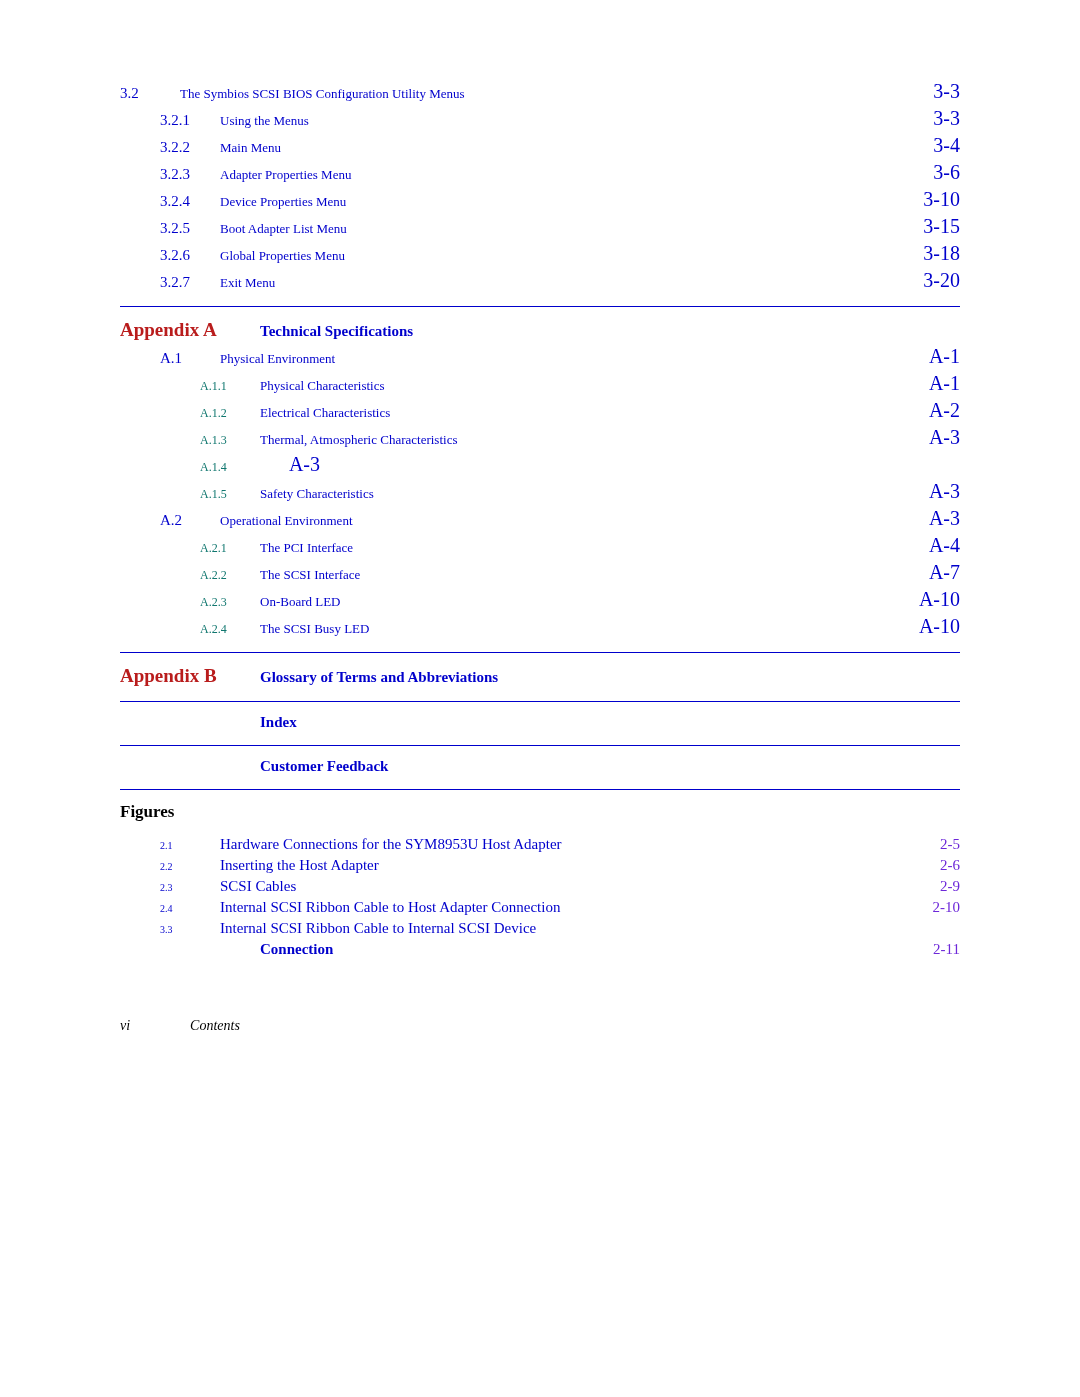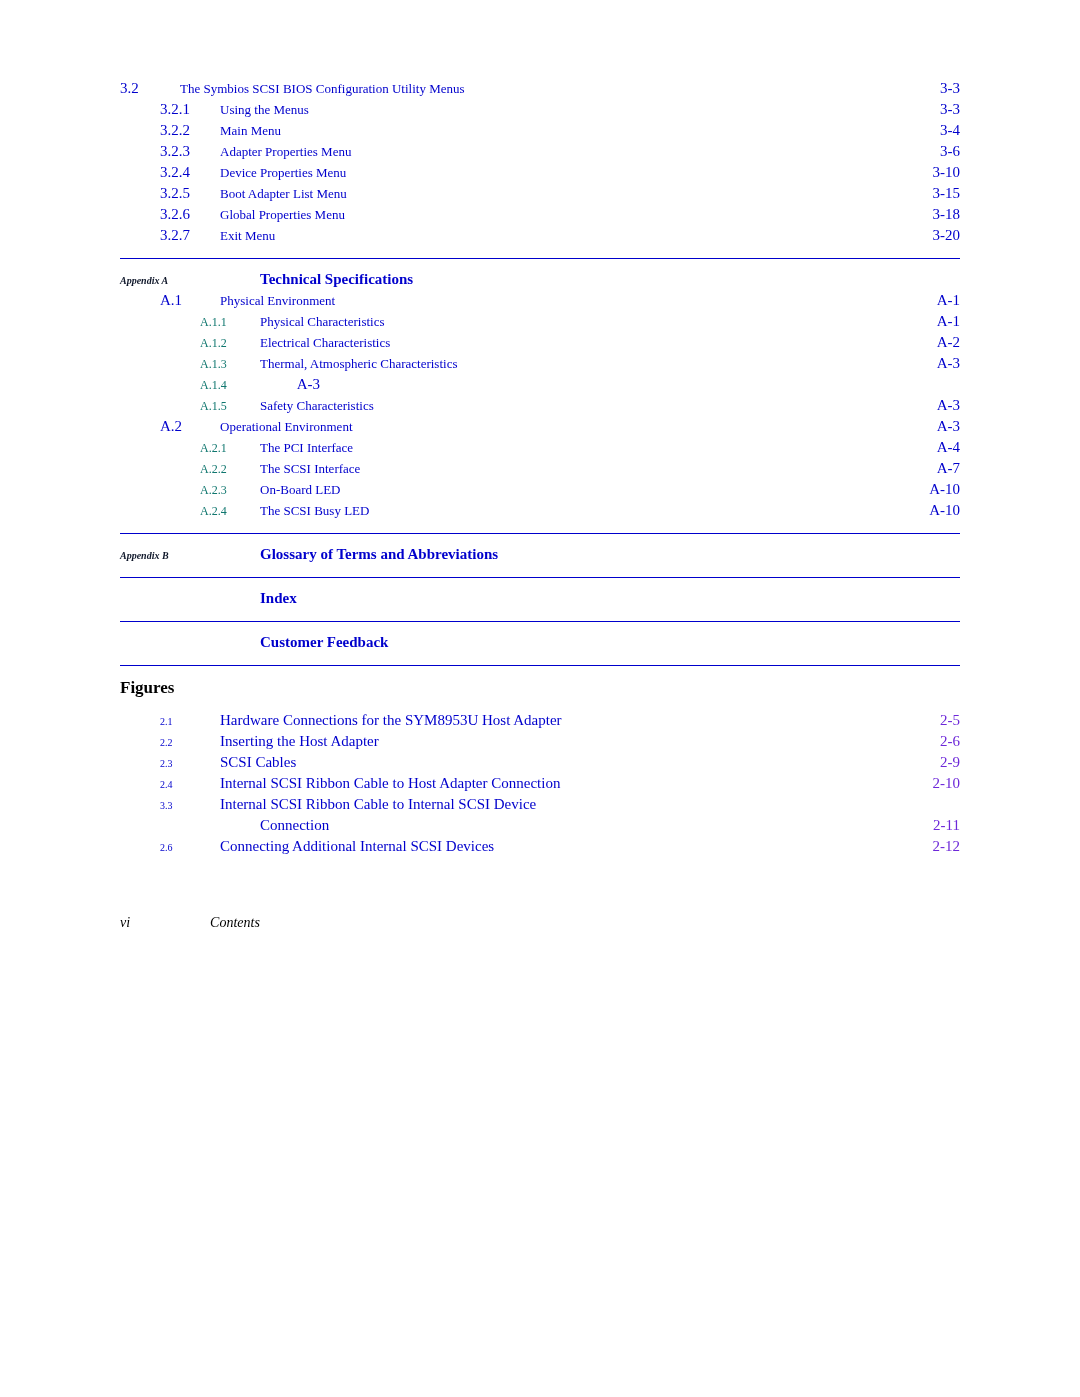--- a/index.html
+++ b/index.html
@@ -47,45 +47,44 @@
     }
 
     .toc-label {
       color: #0000cc;
       font-size: 13px;
       flex: 1;
     }
 
     .toc-page {
       color: #0000cc;
-      font-size: 15px;
+      font-size: 20px;
       min-width: 60px;
       text-align: right;
       flex-shrink: 0;
     }
 
     .section-divider {
       border: none;
       border-top: 1.5px solid #0000cc;
       margin: 14px 0 12px 0;
     }
 
     .appendix-row {
       display: flex;
       align-items: baseline;
       margin-bottom: 4px;
     }
 
     .appendix-label {
-      color: #0f172a;
-      font-size: 10px;
+      color: #b91c1c;
+      font-size: 19px;
       font-weight: bold;
       min-width: 140px;
       flex-shrink: 0;
-      font-style: italic;
     }
 
     .appendix-title {
       color: #0000cc;
       font-size: 15px;
       font-weight: bold;
       flex: 1;
     }
 
     .appendix-page {
@@ -147,27 +146,28 @@
     .fig-row-continuation {
       display: flex;
       align-items: baseline;
       margin-bottom: 4px;
     }
 
     .fig-continuation-label {
       color: #0000cc;
       font-size: 15px;
       margin-left: 140px;
+      font-weight: bold;
     }
 
     .footer {
       margin-top: 60px;
       display: flex;
       align-items: baseline;
-      gap: 80px;
+      gap: 60px;
     }
 
     .footer-page {
       color: #000000;
       font-size: 14px;
       font-style: italic;
     }
 
     .footer-title {
       color: #000000;
@@ -362,25 +362,20 @@
       <span class="fig-num">3.3</span>
       <span class="fig-label">Internal SCSI Ribbon Cable to Internal SCSI Device</span>
       <span class="fig-page"></span>
     </div>
     <div class="fig-row-continuation">
       <span class="fig-continuation-label">Connection</span>
       <span style="flex:1;"></span>
       <span class="fig-page">2-11</span>
     </div>
 
-    <div class="fig-row">
-      <span class="fig-num">2.6</span>
-      <span class="fig-label">Connecting Additional Internal SCSI Devices</span>
-      <span class="fig-page">2-12</span>
-    </div>
   </div>
 
 </div>
 
 <div class="footer">
   <span class="footer-page">vi</span>
   <span class="footer-title">Contents</span>
 </div>
 
 </body></html>

